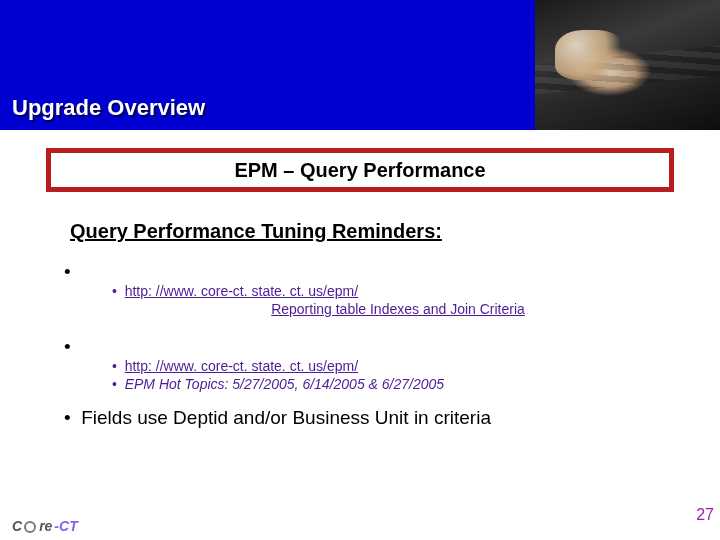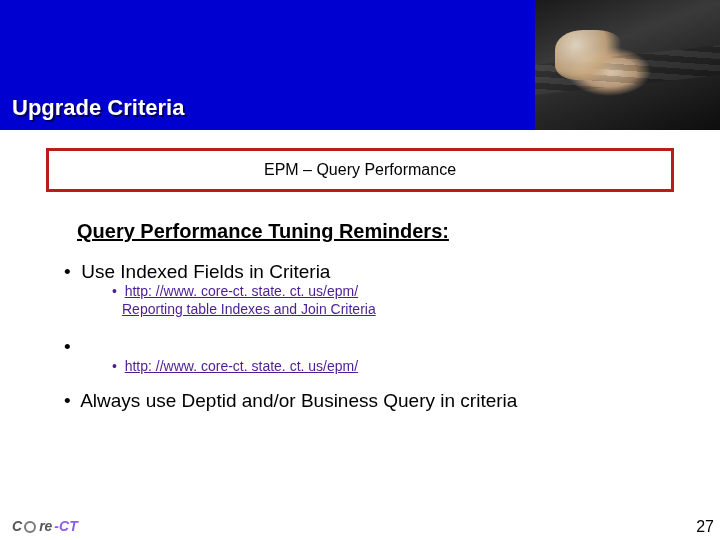--- a/index.html
+++ b/index.html
@@ -47,41 +47,41 @@
     color: #ffffff;
     font-size: 22px;
     font-weight: bold;
     text-shadow: 2px 2px 0 rgba(0,0,0,0.55);
   }
   .section-bar {
     position: absolute;
     left: 46px; top: 148px;
     width: 628px; height: 44px;
     background: #ffffff;
-    border: 3px solid #b91c1c;
+    border: 5px solid #b91c1c;
     display: flex;
     align-items: center;
     justify-content: center;
-    font-size: 16px;
-    font-weight: normal;
+    font-size: 20px;
+    font-weight: bold;
     color: #000000;
   }
   .content-panel {
     position: absolute;
     left: 46px; top: 194px;
     width: 628px;
     bottom: 40px;
     overflow: hidden;
   }
   .subhead {
     font-size: 20px;
     font-weight: bold;
     color: #000000;
     text-decoration: underline;
-    margin: 26px 18px 18px 31px;
+    margin: 26px 18px 18px 24px;
   }
   ul.lv1 {
     list-style: none;
     margin: 0 0 0 18px;
   }
   ul.lv1 > li {
     font-size: 19px;
     color: #000000;
     margin-bottom: 6px;
   }
@@ -118,69 +118,72 @@
     display:inline-block;
     width:12px; height:12px;
     border:2px solid #7a7a7a;
     border-radius:50%;
     margin-right:1px;
     position:relative;
     top:1px;
   }
   .page-num {
     position: absolute;
-    right: 6px; bottom: 4px;
+    right: 6px; bottom: 16px;
     font-size: 16px;
-    color: #000000;
+    color: #a21caf;
   }
   .sub-note {
     display:block;
     margin-left: 10px;
     text-decoration: underline;
     font-size: 14px;
+    text-align: center;
   }
 </style>
 </head>
 <body>
 
 <div class="header-band"></div>
 <div class="photo-overlay"></div>
 
-<div class="slide-title">Upgrade Criteria</div>
+<div class="slide-title">Upgrade Overview</div>
 
 <div class="section-bar">
   <span>EPM – Query Performance</span>
 </div>
 
 <div class="content-panel">
 
   <div class="subhead">Query Performance Tuning Reminders:</div>
 
   <ul class="lv1">
 
     <li>
-      <span>Use Indexed Fields in Criteria</span>
       <ul class="lv2">
         <li class="tight-block">
           <span class="uline">http: //www. core-ct. state. ct. us/epm/</span>
           <span class="sub-note">Reporting table Indexes and Join Criteria</span>
         </li>
       </ul>
     </li>
 
     <li style="margin-top:18px;">
       <ul class="lv2">
         <li>
           <span class="uline">http: //www. core-ct. state. ct. us/epm/</span>
         </li>
+        <li>
+          <span class="italic">EPM Hot Topics:  5/27/2005, 6/14/2005 &amp; 6/27/2005</span>
+        </li>
       </ul>
     </li>
 
     <li style="margin-top:14px;">
-      <span>Always use Deptid and/or Business Query in criteria</span>
+      <span>Fields use Deptid and/or Business Unit in criteria</span>
     </li>
 
   </ul>
 
 </div>
 
 <div class="footer-logo">
   <span>C</span>
     <span class="ring"></span>
     <span>re</span>

